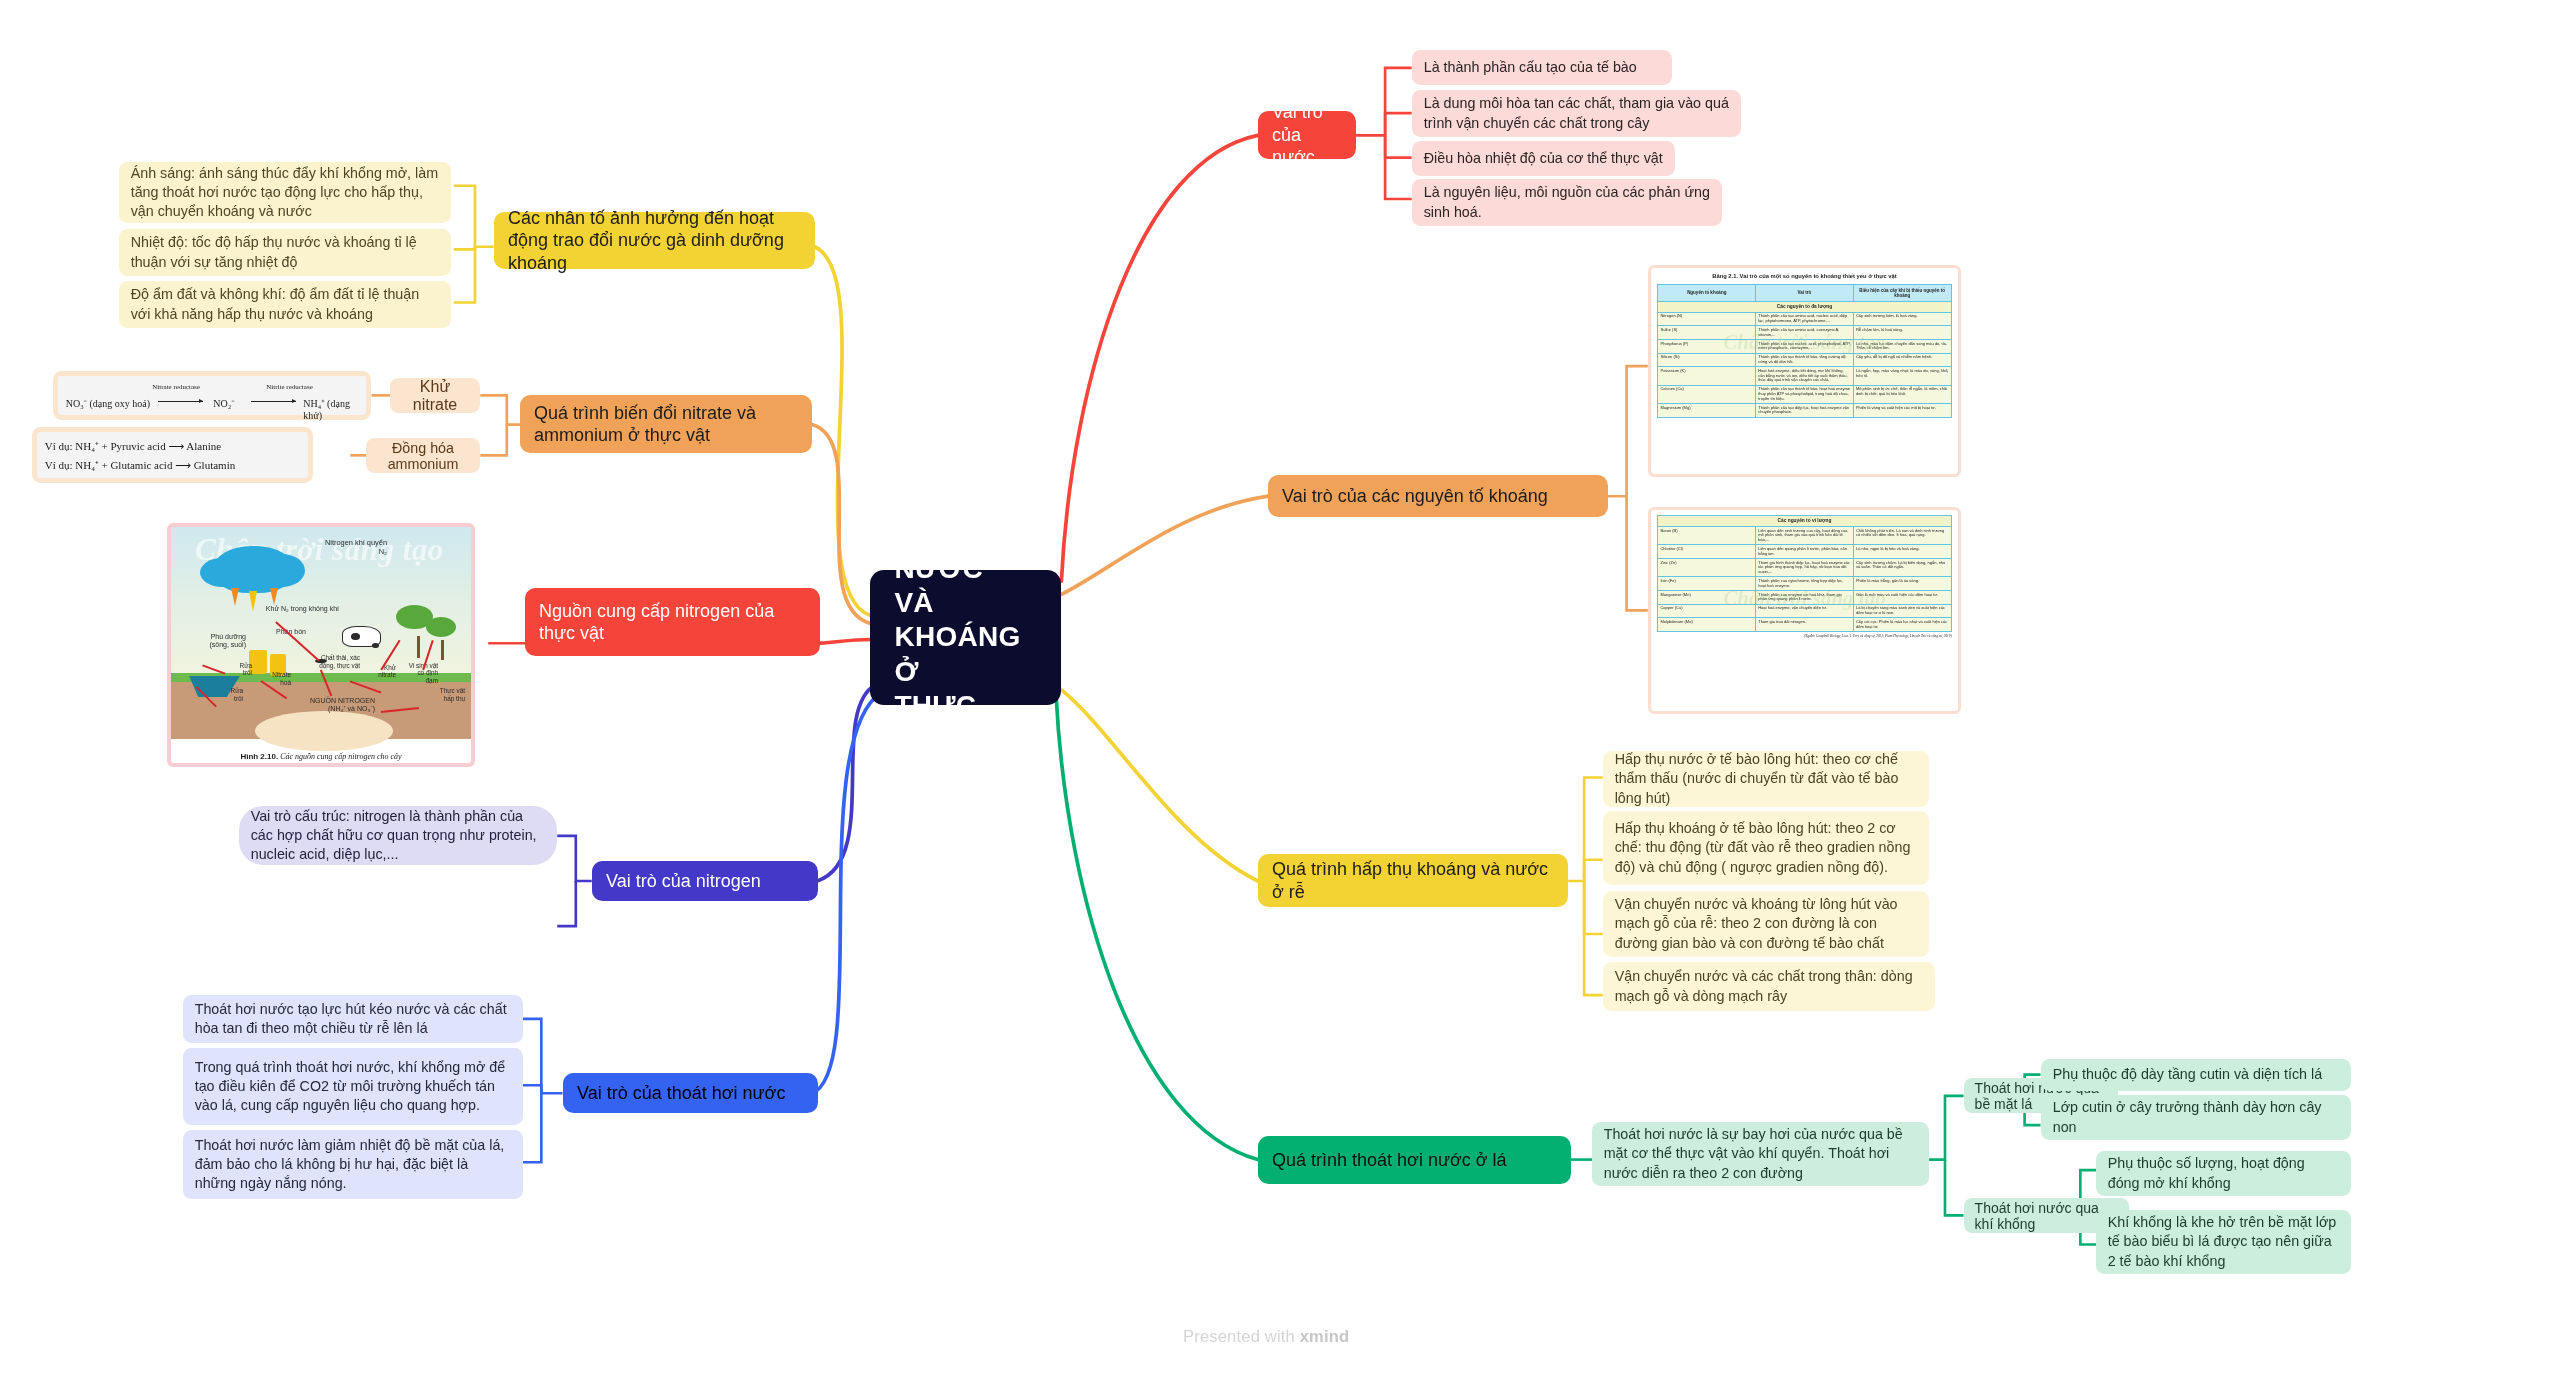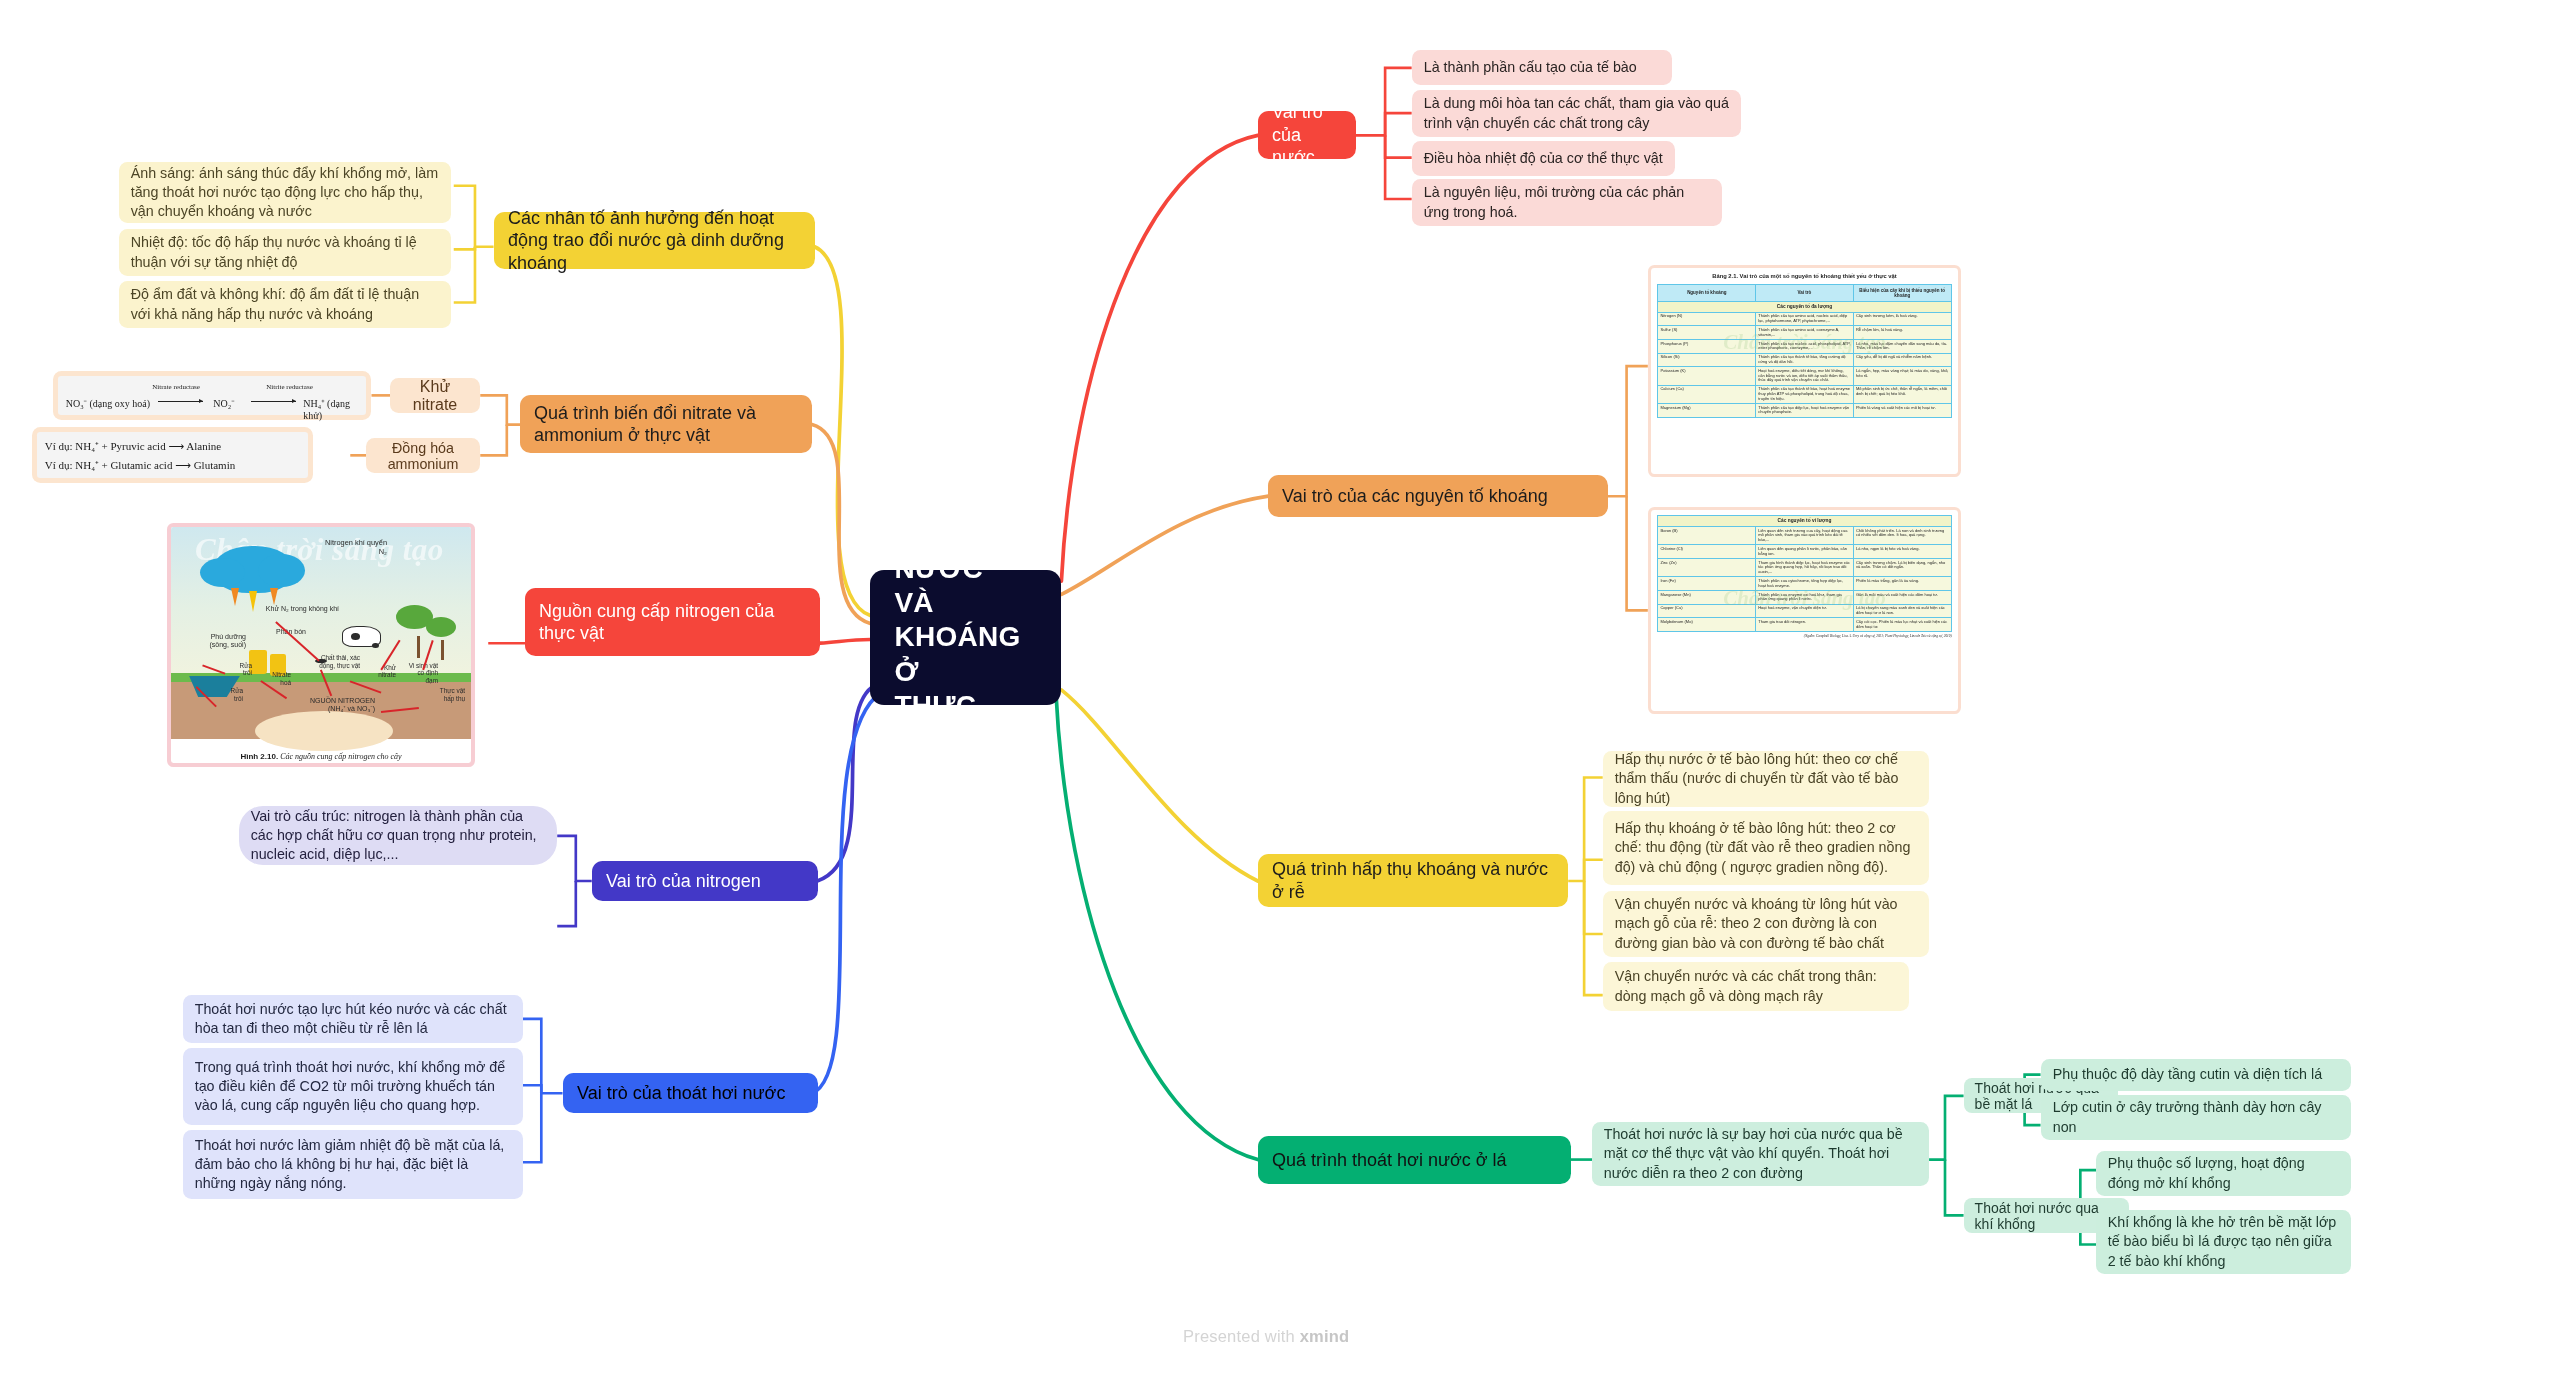--- a/index.html
+++ b/index.html
@@ -203,21 +203,21 @@
   <div class="node leaf leaf-red" style="left:1412px; top:50px; width:260px; height:35px;">
     <span class="txt">Là thành phần cấu tạo của tế bào</span>
   </div>
   <div class="node leaf leaf-red" style="left:1412px; top:90px; width:329px; height:47px;">
     <span class="txt">Là dung môi hòa tan các chất, tham gia vào quá trình vận chuyển các chất trong cây</span>
   </div>
   <div class="node leaf leaf-red" style="left:1412px; top:141px; width:263px; height:35px;">
     <span class="txt">Điều hòa nhiệt độ của cơ thể thực vật</span>
   </div>
   <div class="node leaf leaf-red" style="left:1412px; top:179px; width:310px; height:47px;">
-    <span class="txt">Là nguyên liệu, môi trường của các phản ứng trong hoá.</span>
+    <span class="txt">Là nguyên liệu, môi nguồn của các phản ứng sinh hoá.</span>
   </div>
 
   <div class="node main-pill main-orange" style="left:1268px; top:475px; width:340px; height:42px;">
     <span class="txt">Vai trò của các nguyên tố khoáng</span>
   </div>
 
   <div class="figure fig-table" style="left:1648px; top:265px; width:313px; height:212px;">
     <div class="tbl-wm">Chân trời sáng tạo</div>
     <div class="tbl-title">Bảng 2.1. Vai trò của một số nguyên tố khoáng thiết yếu ở thực vật</div>
     <table class="mtbl">
@@ -324,21 +324,21 @@
 
   <div class="node leaf leaf-yellow" style="left:1603px; top:751px; width:326px; height:56px;">
     <span class="txt">Hấp thụ nước ở tế bào lông hút: theo cơ chế thẩm thấu (nước di chuyển từ đất vào tế bào lông hút)</span>
   </div>
   <div class="node leaf leaf-yellow" style="left:1603px; top:811px; width:326px; height:74px;">
     <span class="txt">Hấp thụ khoáng ở tế bào lông hút: theo 2 cơ chế: thu động (từ đất vào rễ theo gradien nồng độ) và chủ động ( ngược gradien nồng độ).</span>
   </div>
   <div class="node leaf leaf-yellow" style="left:1603px; top:891px; width:326px; height:66px;">
     <span class="txt">Vận chuyển nước và khoáng từ lông hút vào mạch gỗ của rễ:  theo 2 con đường là con đường gian bào và con đường tế bào chất</span>
   </div>
-  <div class="node leaf leaf-yellow" style="left:1603px; top:962px; width:306px; height:49px;">
+  <div class="node leaf leaf-yellow" style="left:1603px; top:962px; width:332px; height:49px;">
     <span class="txt">Vận chuyển nước và các chất trong thân: dòng mạch gỗ và dòng mạch rây</span>
   </div>
 
   <div class="node main-pill main-green" style="left:1258px; top:1136px; width:313px; height:48px;">
     <span class="txt">Quá trình thoát hơi nước ở lá</span>
   </div>
 
   <div class="node leaf leaf-green" style="left:1592px; top:1122px; width:337px; height:64px;">
     <span class="txt">Thoát hơi nước là sự bay hơi của nước qua bề mặt cơ thể thực vật vào khí quyển. Thoát hơi nước diễn ra theo 2 con đường</span>
   </div>

